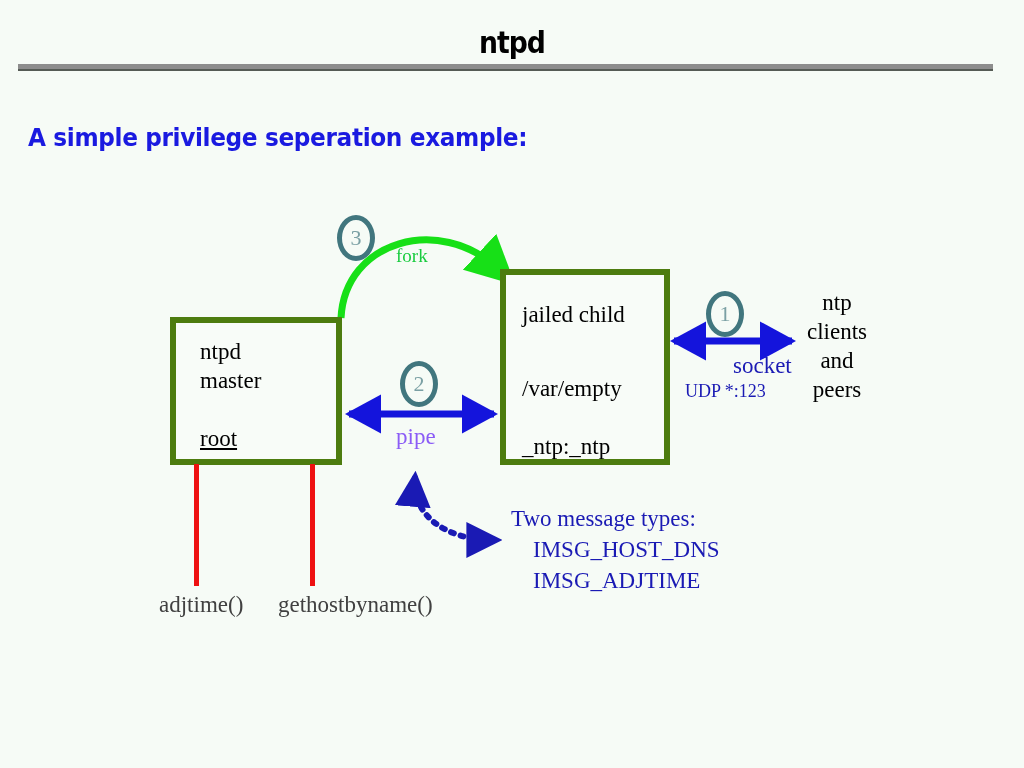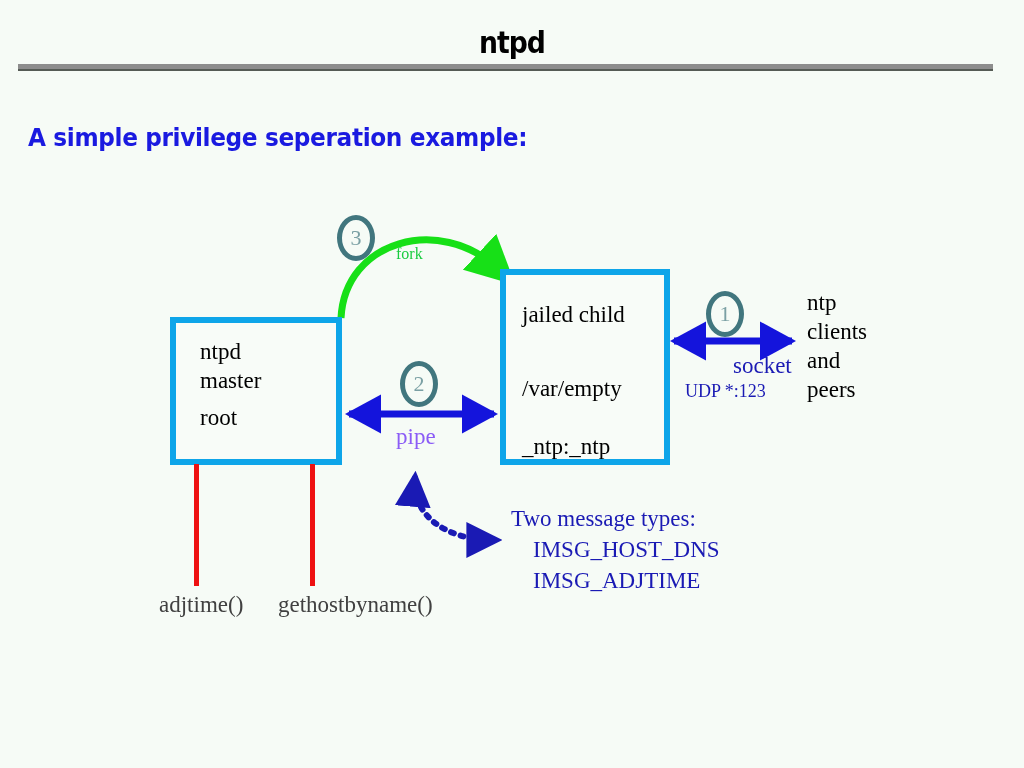--- a/index.html
+++ b/index.html
@@ -55,21 +55,21 @@
     color: #1a1ae0;
     letter-spacing: -0.4px;
     transform: scaleX(0.93);
     transform-origin: left center;
     white-space: nowrap;
   }
 
   
   .proc-box {
     position: absolute;
-    border: 6px solid #0ea5e9;
+    border: 6px solid #4d7c0f;
     background: #f8fcf8;
     box-sizing: border-box;
   }
   #box-master {
     left: 170px;
     top: 317px;
     width: 172px;
     height: 148px;
   }
   #box-child {
@@ -80,21 +80,21 @@
   }
   .box-line {
     position: absolute;
     font-family: "Liberation Serif", serif;
     font-size: 23px;
     color: #000000;
     white-space: nowrap;
   }
   #master-l1 { left: 24px; top: 16px; }
   #master-l2 { left: 24px; top: 45px; }
-  #master-l3 { left: 24px; top: 82px; }
+  #master-l3 { left: 24px; top: 103px; text-decoration: underline; }
   #child-l1  { left: 16px; top: 27px; }
   #child-l2  { left: 16px; top: 101px; }
   #child-l3  { left: 16px; top: 159px; }
 
   
   #arrows {
     position: absolute;
     left: 0; top: 0;
     width: 1024px;
     height: 768px;
@@ -122,21 +122,21 @@
 
   
   .edge-label {
     position: absolute;
     font-family: "Liberation Serif", serif;
     white-space: nowrap;
   }
   #label-fork {
     left: 396px;
     top: 245px;
-    font-size: 16px;
+    font-size: 19px;
     color: #19cc3f;
   }
   #label-pipe {
     left: 396px;
     top: 424px;
     font-size: 23px;
     color: #8b5cf6;
   }
   #label-socket {
     left: 685px;
@@ -154,20 +154,21 @@
 
   
   #peers-block {
     position: absolute;
     left: 807px;
     top: 288px;
     font-family: "Liberation Serif", serif;
     font-size: 23px;
     color: #000000;
     line-height: 29px;
+    text-align: center;
   }
   #peers-block div { white-space: nowrap; }
 
   
   .syscall-leg {
     position: absolute;
     width: 5px;
     background: #ee1111;
     top: 464px;
     height: 122px;

